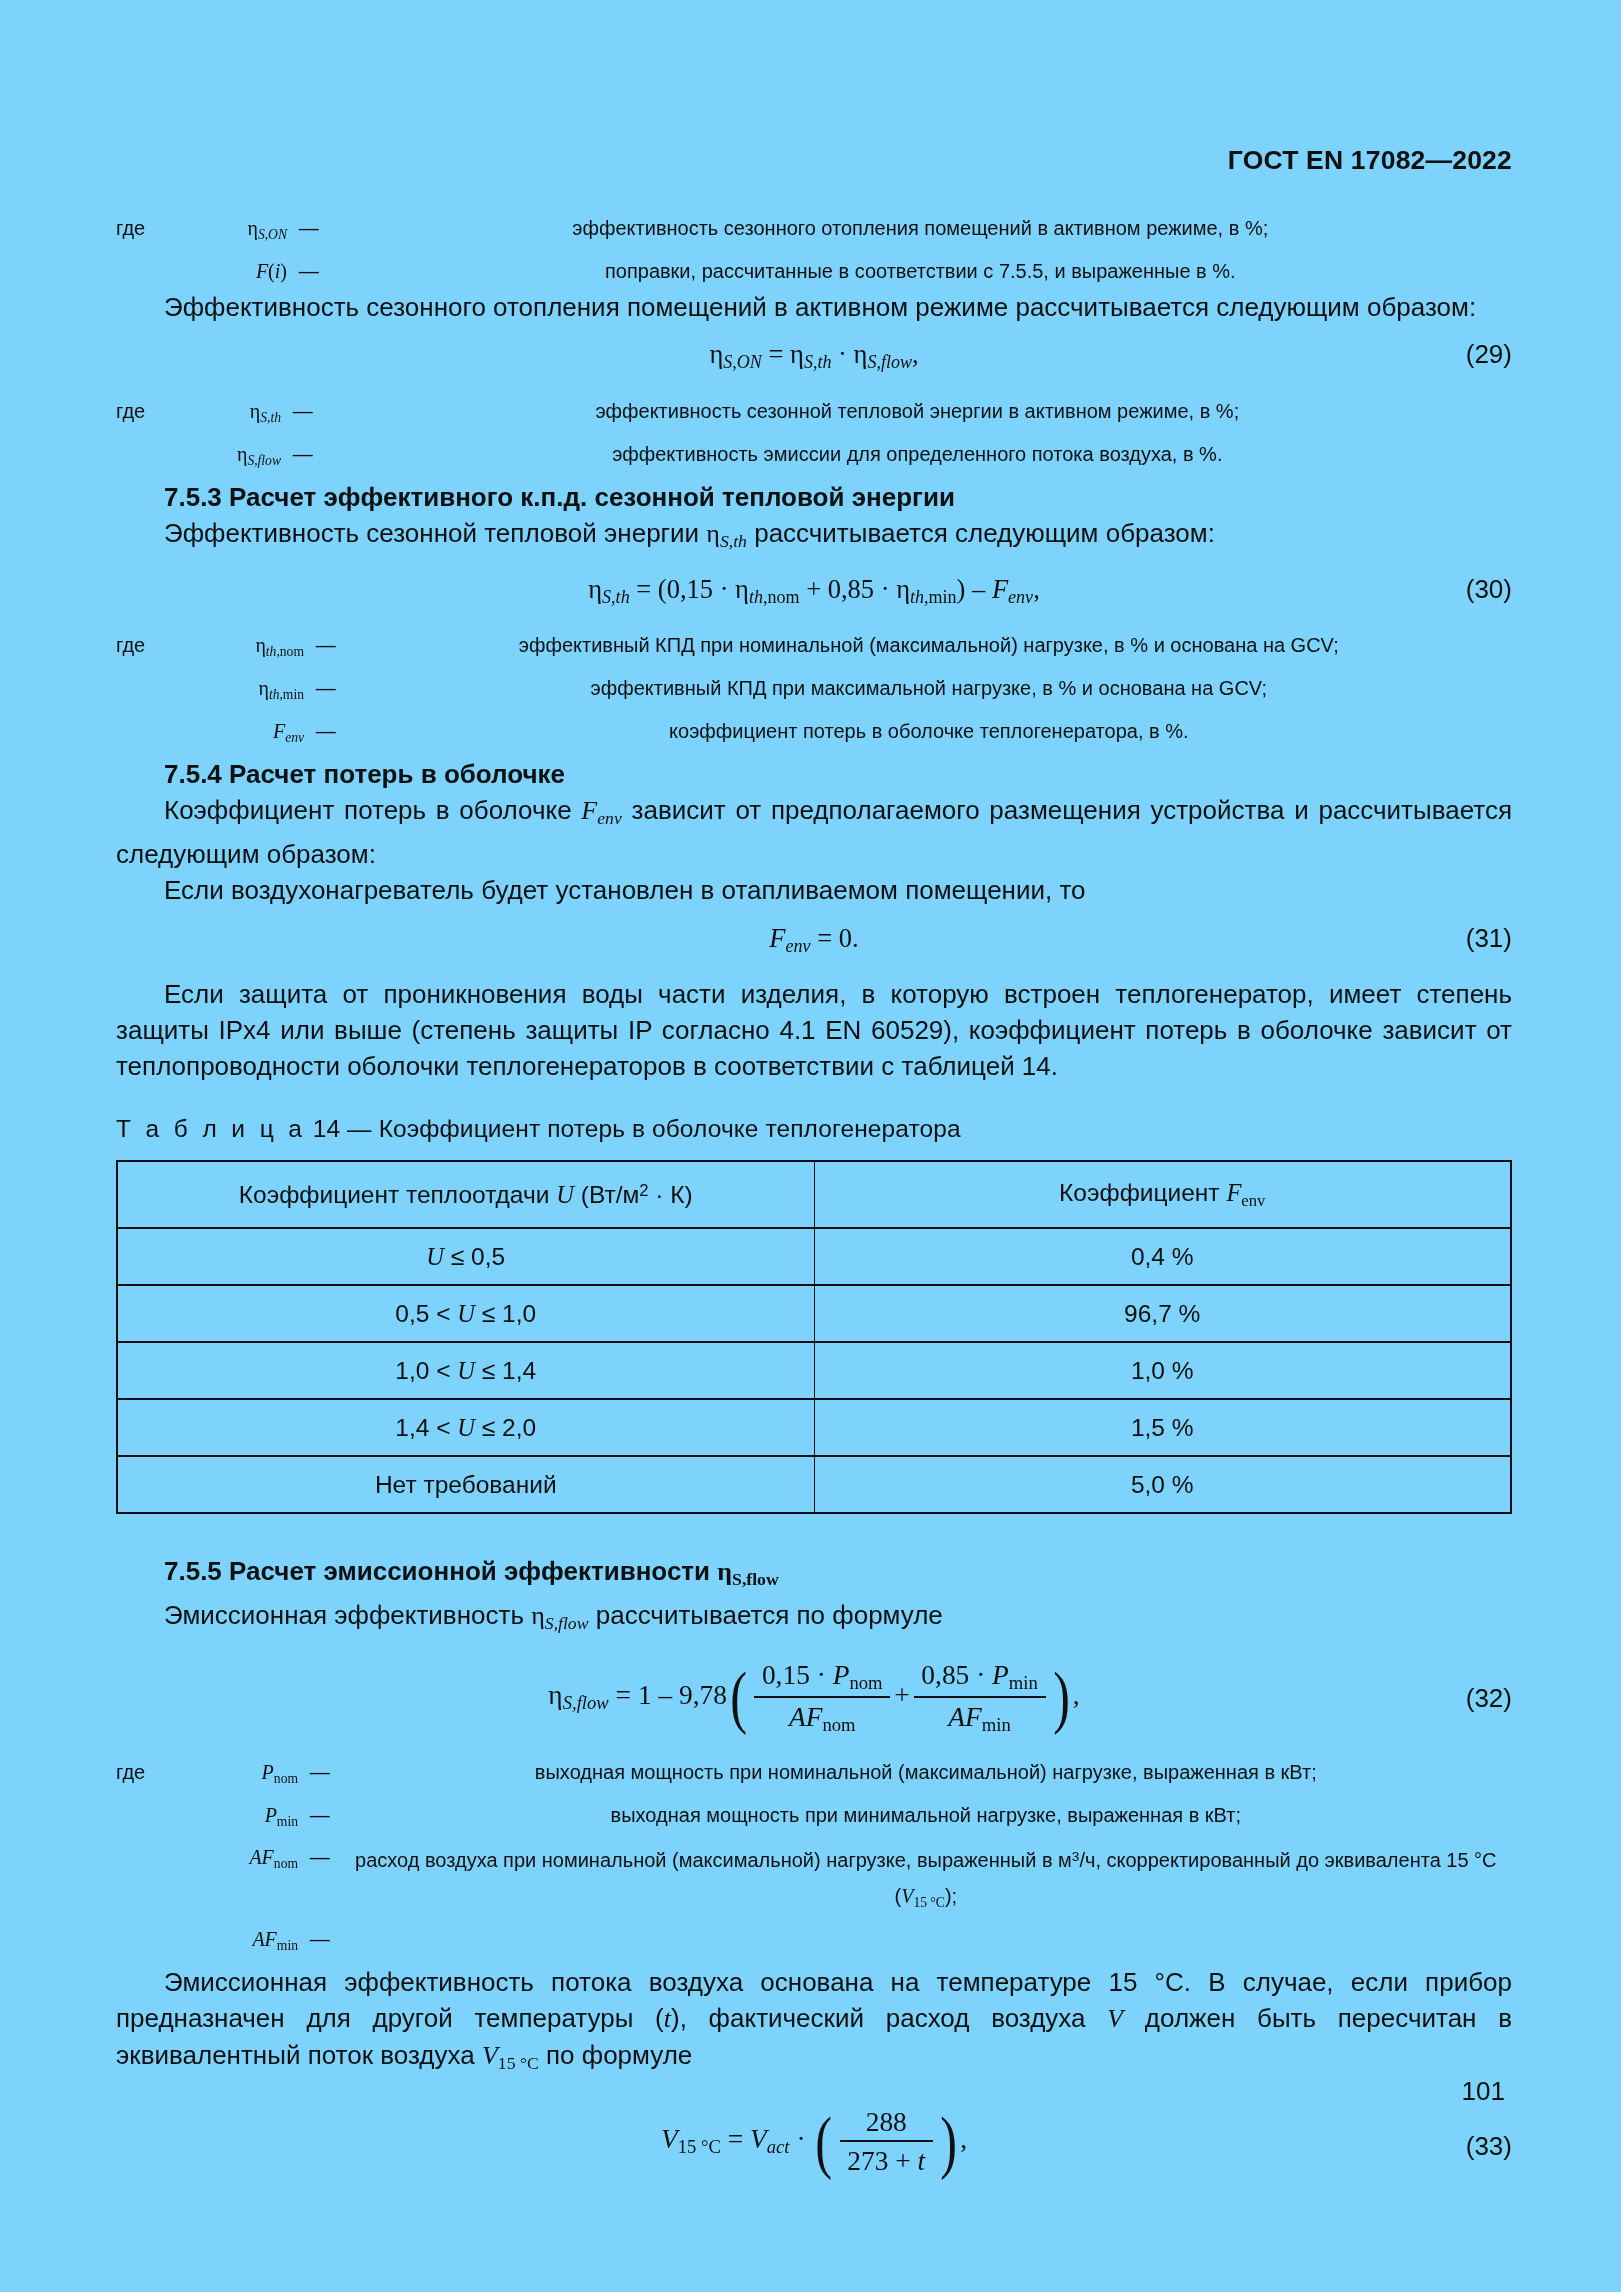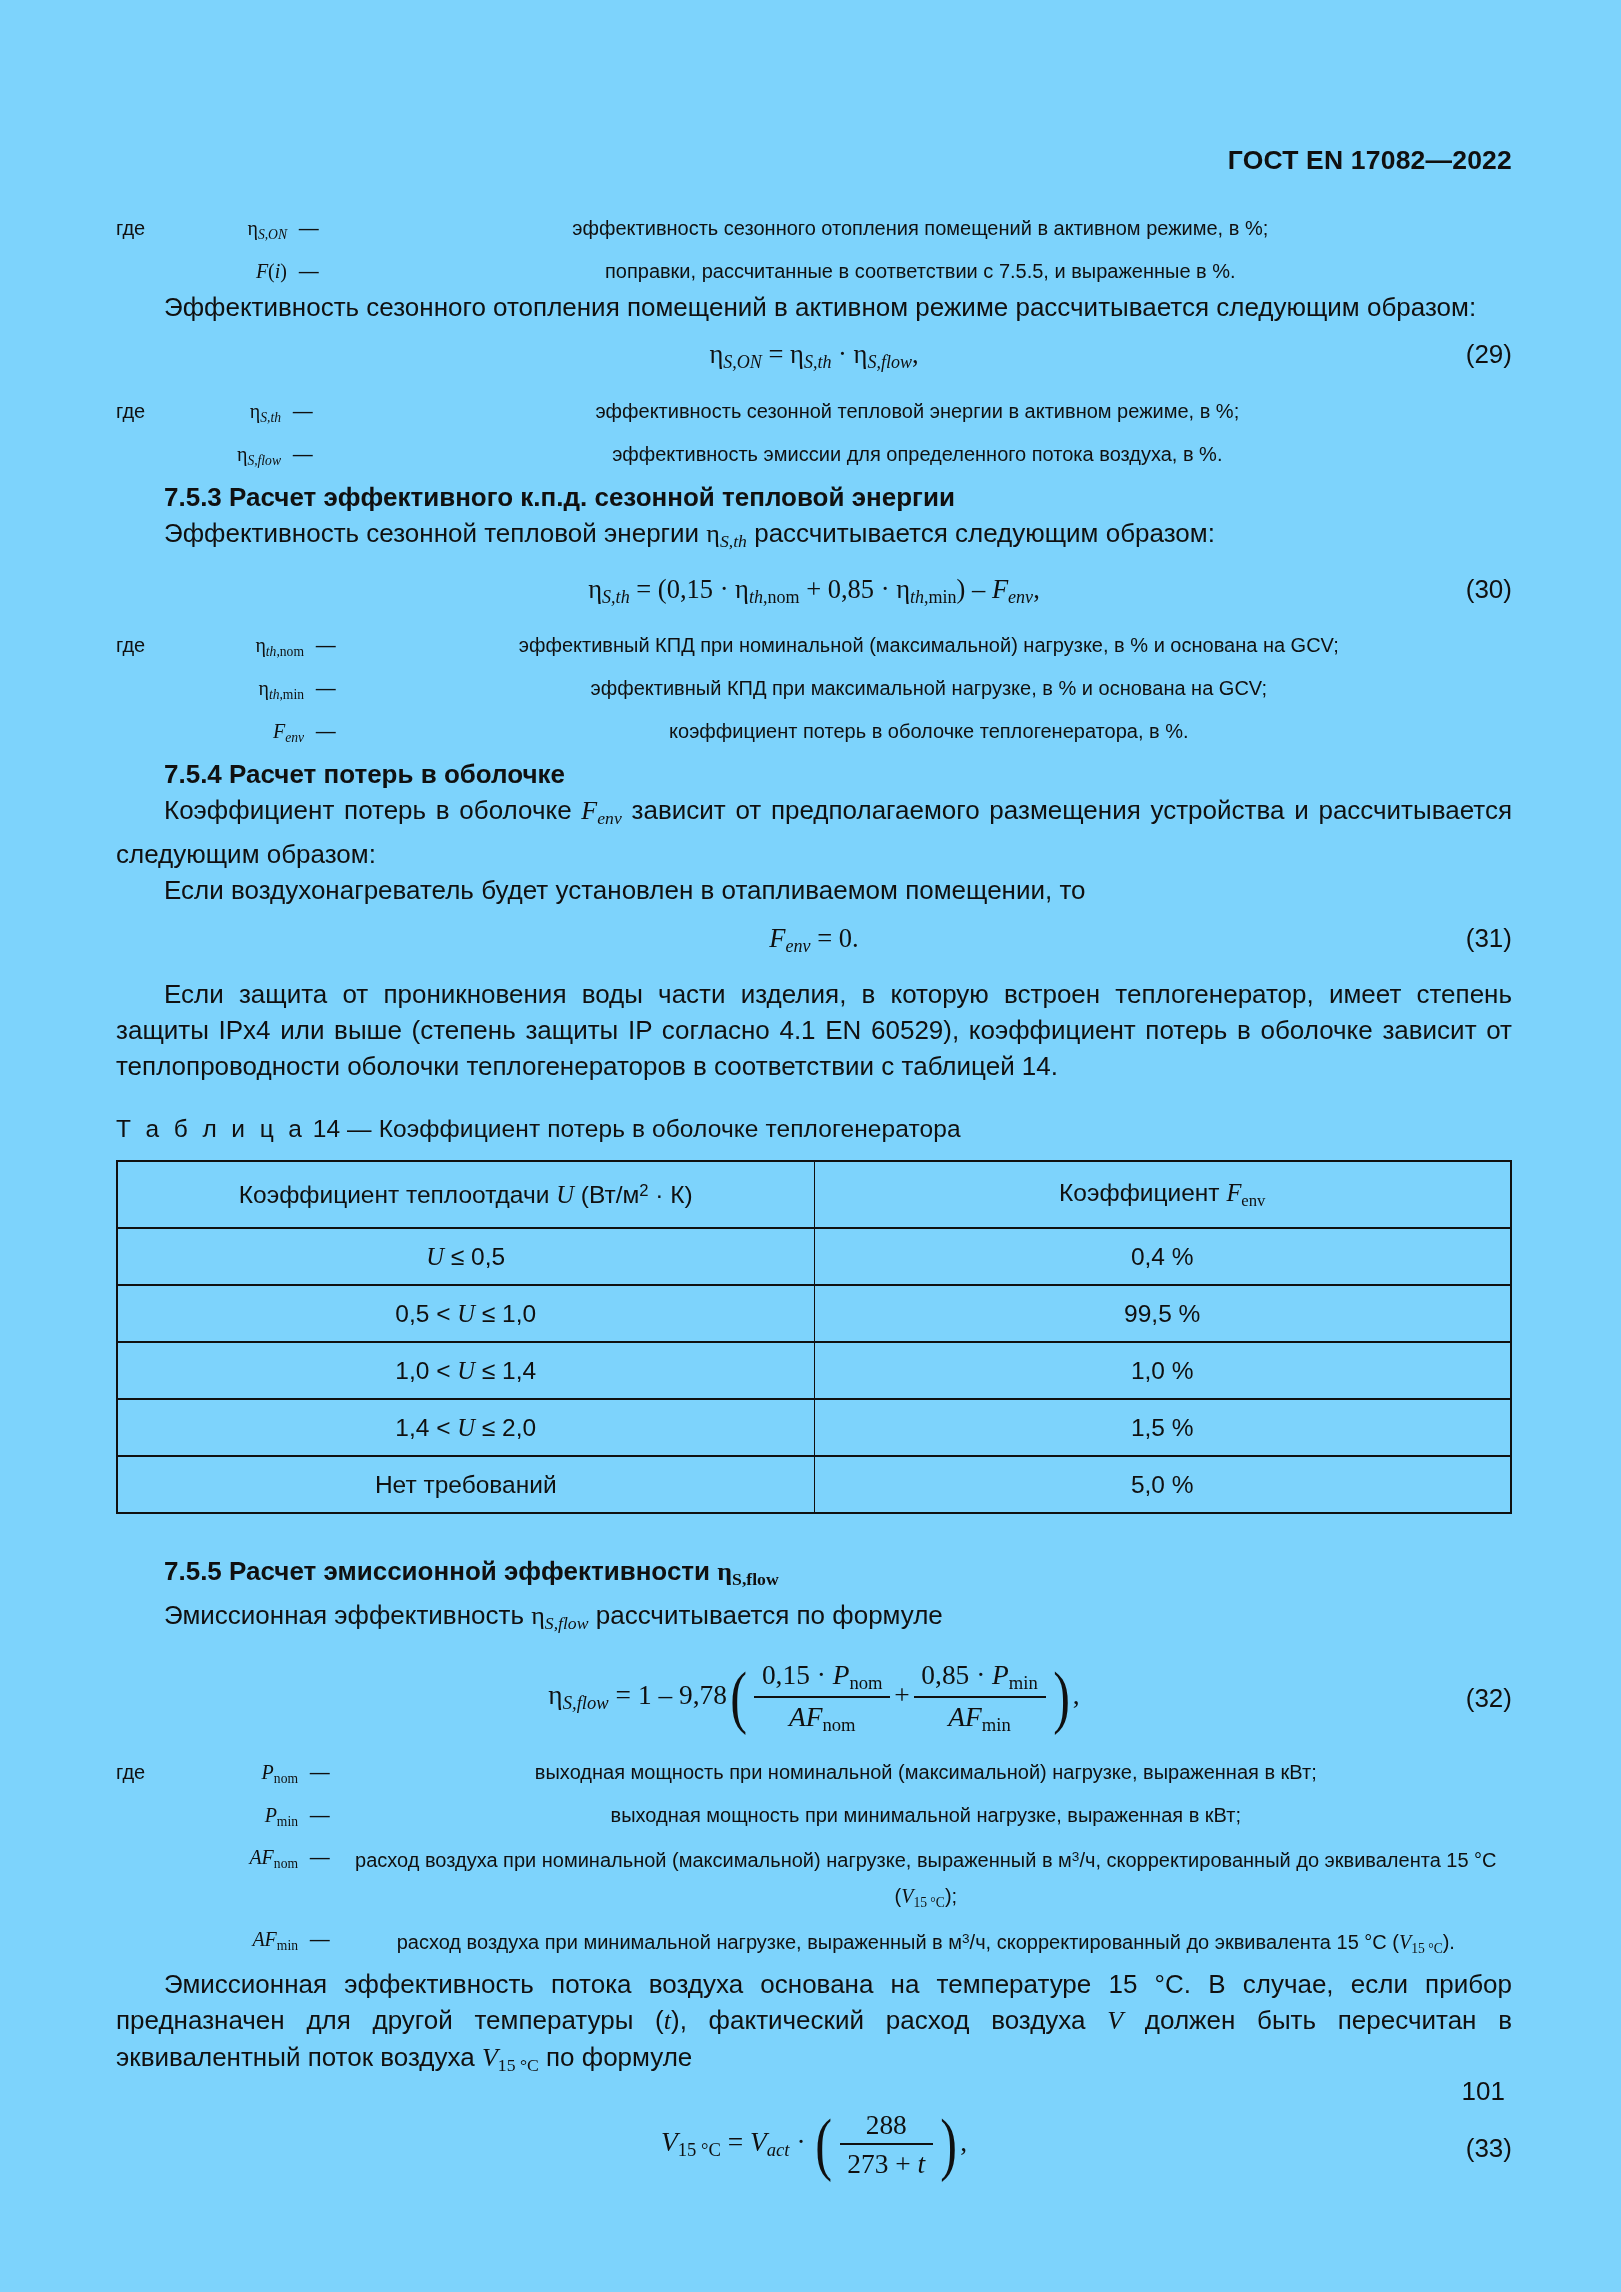--- a/index.html
+++ b/index.html
@@ -308,21 +308,21 @@
           <th>Коэффициент <span class="math it">F</span><span class="math"><sub>env</sub></span></th>
         </tr>
       </thead>
       <tbody>
         <tr>
           <td><span class="math it">U</span> ≤ 0,5</td>
           <td>0,4 %</td>
         </tr>
         <tr>
           <td>0,5 &lt; <span class="math it">U</span> ≤ 1,0</td>
-          <td>99,5 %</td>
+          <td>96,7 %</td>
         </tr>
         <tr>
           <td>1,0 &lt; <span class="math it">U</span> ≤ 1,4</td>
           <td>1,0 %</td>
         </tr>
         <tr>
           <td>1,4 &lt; <span class="math it">U</span> ≤ 2,0</td>
           <td>1,5 %</td>
         </tr>
         <tr>
@@ -365,21 +365,20 @@
       <div class="defrow">
         <div class="def-lead"></div>
         <div class="def-sym" style="width:127px;"><span class="math it">AF</span><span class="math"><sub>nom</sub></span></div>
         <div class="def-dash">—</div>
         <div class="def-txt">расход воздуха при номинальной (максимальной) нагрузке, выраженный в м<sup>3</sup>/ч, скорректированный до эквивалента 15 °C (<span class="math it">V</span><span class="math"><sub>15 °C</sub></span>);</div>
       </div>
       <div class="defrow">
         <div class="def-lead"></div>
         <div class="def-sym" style="width:127px;"><span class="math it">AF</span><span class="math"><sub>min</sub></span></div>
         <div class="def-dash">—</div>
-        <div class="def-txt">расход воздуха при минимальной нагрузке, выраженный в м<sup>3</sup>/ч, скорректированный до эквивалента 15 °C (<span class="math it">V</span><span class="math"><sub>15 °C</sub></span>).</div>
       </div>
     </div>
 
     <p class="body-text indent">Эмиссионная эффективность потока воздуха основана на температуре 15 °C. В случае, если прибор предназначен для другой температуры (<span class="math it">t</span>), фактический расход воздуха <span class="math it">V</span> должен быть пересчитан в эквивалентный поток воздуха <span class="math it">V</span><span class="math"><sub>15 °C</sub></span> по формуле</p>
 
     <div style="height:25.5px;"></div>
 
     <div class="eq-row" style="text-align:center; font-size:27.4px;">
       <span class="math">
         <span class="it">V</span><sub>15 °C</sub> = <span class="it">V</span><sub class="it">act</sub> · <span class="paren-big">(</span><span class="frac"><span class="num">288</span><span class="den">273 + <span class="it">t</span></span></span><span class="paren-big">)</span><span>,</span>

